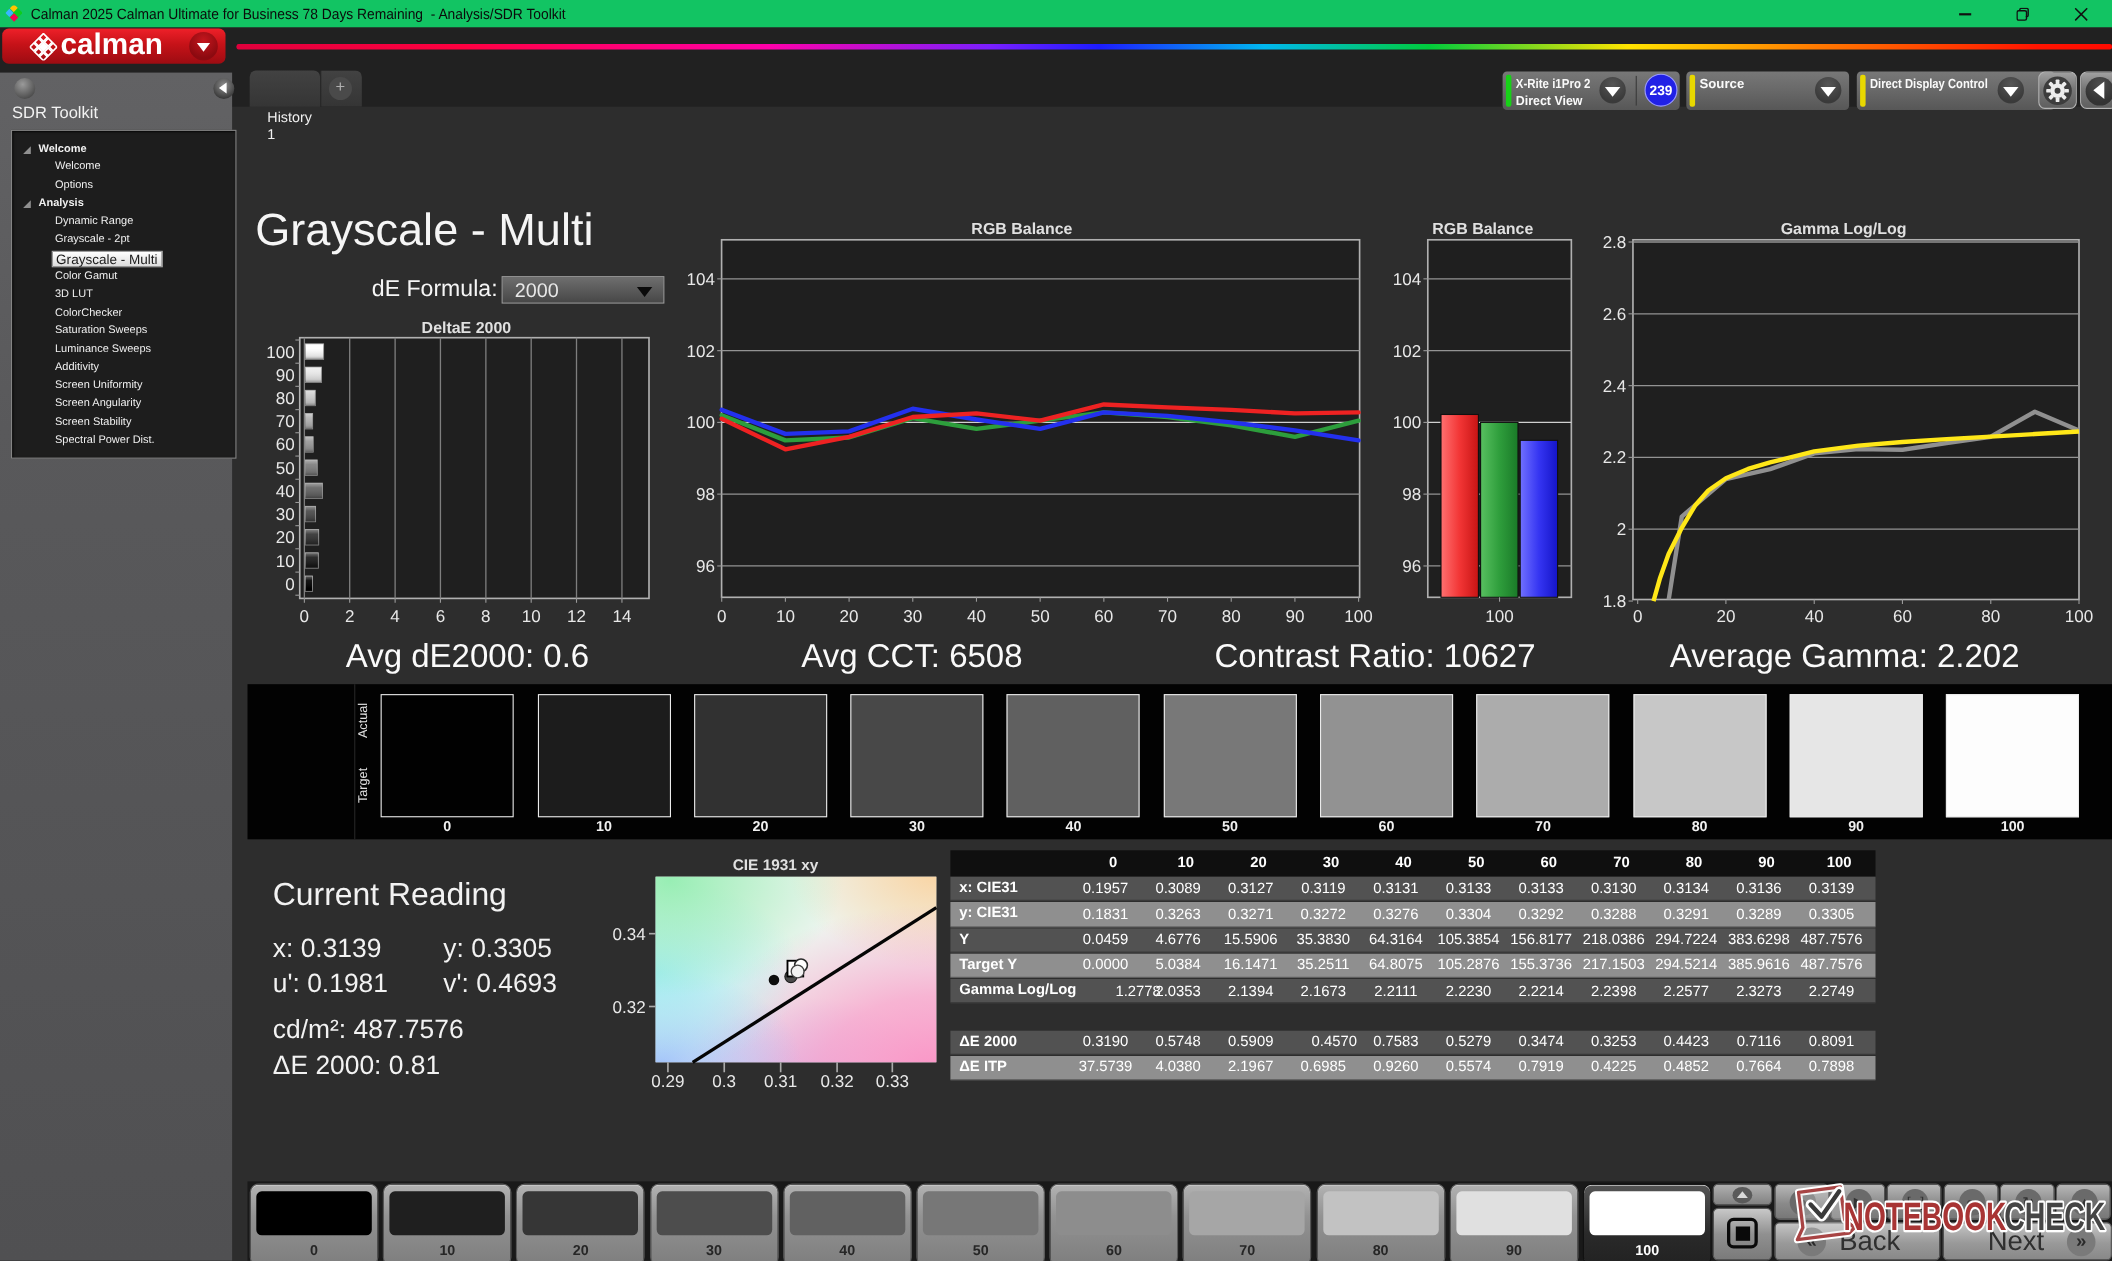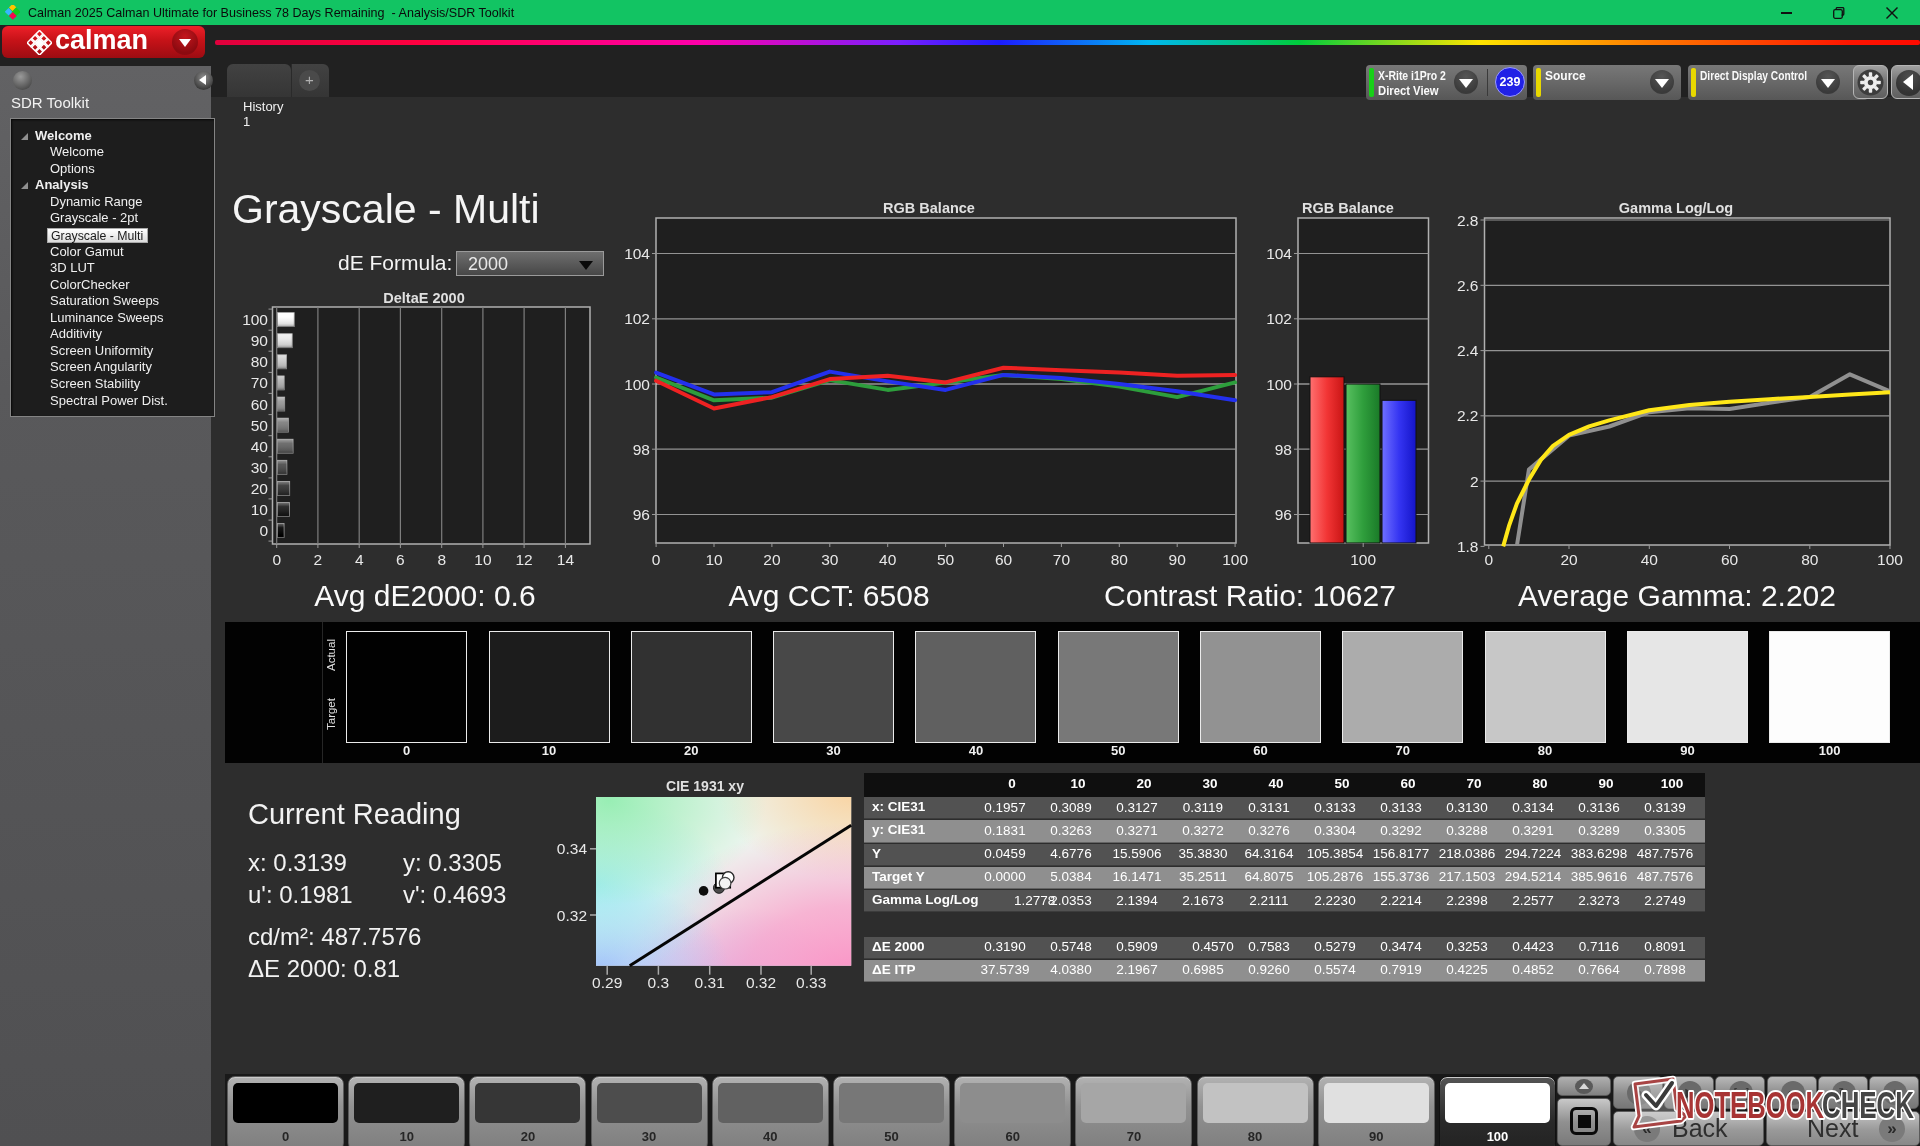--- a/index.html
+++ b/index.html
@@ -20,21 +20,21 @@
 #sidebar { position:absolute; left:0; top:66px; width:211px; height:1080px;
   background:linear-gradient(180deg,#626264 0%,#59595b 30%,#505052 100%); }
 #sb-circle { position:absolute; left:13px; top:5px; width:19px; height:19px; border-radius:50%;
   background:radial-gradient(circle at 40% 30%,#9a9a9a,#4e4e4e 75%); }
 #sb-collapse { position:absolute; left:194px; top:5px; width:19px; height:19px; border-radius:50%;
   background:radial-gradient(circle at 50% 35%,#8f8f8f,#3a3a3a 75%); }
 #sb-collapse:after { content:""; position:absolute; left:5px; top:4px; border-top:5.5px solid transparent; border-bottom:5.5px solid transparent; border-right:7px solid #fff; }
 #sb-title { position:absolute; left:11px; top:27.5px; font-size:15px; color:#f2f2f2; }
 #tree { position:absolute; left:10px; top:52px; width:205px; height:299px; background:#1d1d1d;
   border:1px solid #848484; box-shadow:inset 1px 1px 2px rgba(0,0,0,.8); }
-.titem { position:absolute; left:0; width:205px; height:16.55px; font-size:13px; color:#f0f0f0; line-height:16.55px; white-space:nowrap; }
+.titem { position:absolute; left:0; width:205px; height:16.55px; font-size:10px; color:#f0f0f0; line-height:16.55px; white-space:nowrap; }
 .titem.hdr { font-weight:bold; }
 .titem .lbl1 { margin-left:24px; }
 .titem .lbl2 { margin-left:39px; }
 .texp { position:absolute; left:10px; top:5px; width:0; height:0; border-left:7px solid transparent; border-bottom:7px solid #909090; }
 #tsel { position:absolute; left:36px; width:101px; height:15.5px; background:linear-gradient(180deg,#ffffff,#dcdcdc); border:1px solid #aaa; color:#1a1a1a; font-size:12.3px; line-height:14.5px; padding-left:3px; }
 #tabbar { position:absolute; left:227px; top:64px; width:64px; height:33px;
   background:linear-gradient(180deg,#424242 0%,#353535 100%); border-radius:6px 6px 0 0; }
 #tabplus { position:absolute; left:291px; top:64px; width:38px; height:33px;
   background:linear-gradient(180deg,#424242 0%,#353535 100%); border-radius:0 6px 0 0; border-left:1px solid #2a2a2a; }
 #tabplus .pc { position:absolute; left:7px; top:6px; width:21px; height:21px; border-radius:50%; background:#4a4a4a; color:#b0b0b0; font-size:15px; line-height:20px; text-align:center; }

